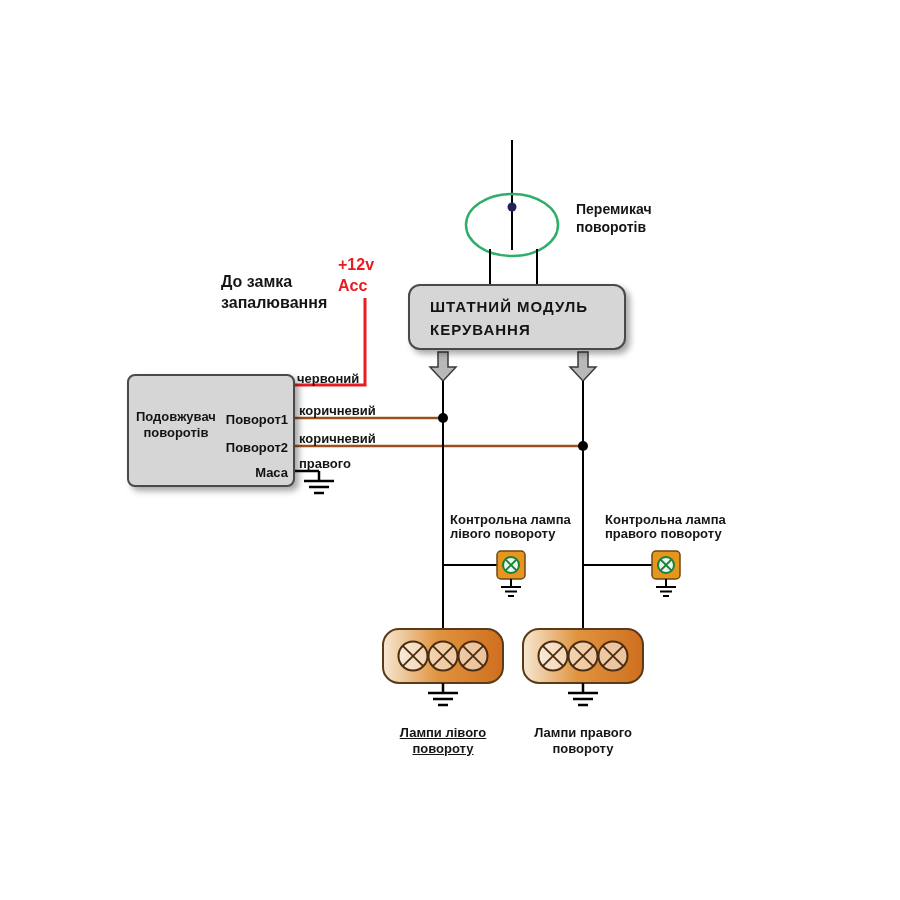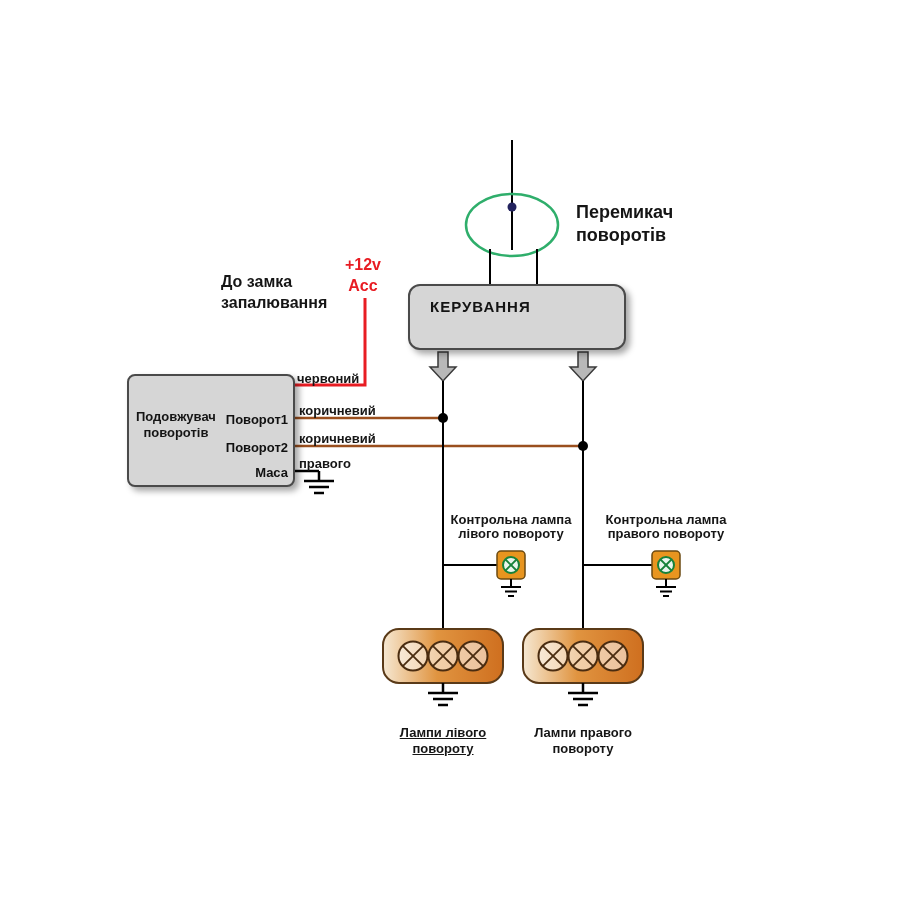--- a/index.html
+++ b/index.html
@@ -2,37 +2,37 @@
 <html><head>
 <meta charset="utf-8">
 <style>
   html,body{margin:0;padding:0;background:#fff;}
   #canvas{
     position:relative;width:900px;height:900px;background:#ffffff;overflow:hidden;
     font-family:"Liberation Sans","DejaVu Sans",sans-serif;color:#111;
   }
   .abs{position:absolute;}
   .lbl{font-weight:bold;color:#151515;}
-  .lbl-big{font-size:18px;line-height:1.25;}
+  .lbl-big{font-size:14px;line-height:1.25;}
   .lbl-med{font-size:16px;line-height:1.3;}
   .lbl-small{font-size:13px;line-height:1.2;text-align:center;}
   .lbl-wire{font-size:13px;line-height:1.1;}
   .red-text{color:#e81c23;}
   .graybox{
     position:absolute;background:#d6d6d6;border:2px solid #4a4a4a;
     box-shadow:4px 4px 6px rgba(0,0,0,0.35);
   }
   #module-box{left:408px;top:284px;width:214px;height:62px;border-radius:12px;}
   #module-box .module-text{
     padding:10px 0 0 20px;font-weight:bold;font-size:15px;line-height:1.5;
     letter-spacing:1px;color:#141414;
   }
   #extender-box{left:127px;top:374px;width:164px;height:109px;border-radius:8px;}
   .pinlabel{position:absolute;right:5px;font-weight:bold;font-size:13px;line-height:14px;}
-  .center{text-align:center;}
+  .center{}
   svg{position:absolute;left:0;top:0;}
 </style>
 </head>
 <body>
 
 <div id="canvas">
 
   <svg width="900" height="900" viewBox="0 0 900 900">
     <defs>
       <linearGradient id="lampGrad" x1="0" y1="0" x2="1" y2="0">
@@ -146,20 +146,21 @@
     </g>
   </svg>
 
   <div class="abs lbl lbl-big" style="left:576px;top:201px;">
     <div>Перемикач</div>
     <div>поворотів</div>
   </div>
 
   <div class="graybox" id="module-box">
     <div class="module-text">
+      <div>ШТАТНИЙ МОДУЛЬ</div>
       <div>КЕРУВАННЯ</div>
     </div>
   </div>
 
   <div class="abs lbl lbl-med" style="left:221px;top:272px;">
     <div>До замка</div>
     <div>запалювання</div>
   </div>
 
   <div class="abs lbl lbl-med red-text center" style="left:338px;top:255px;width:50px;">

